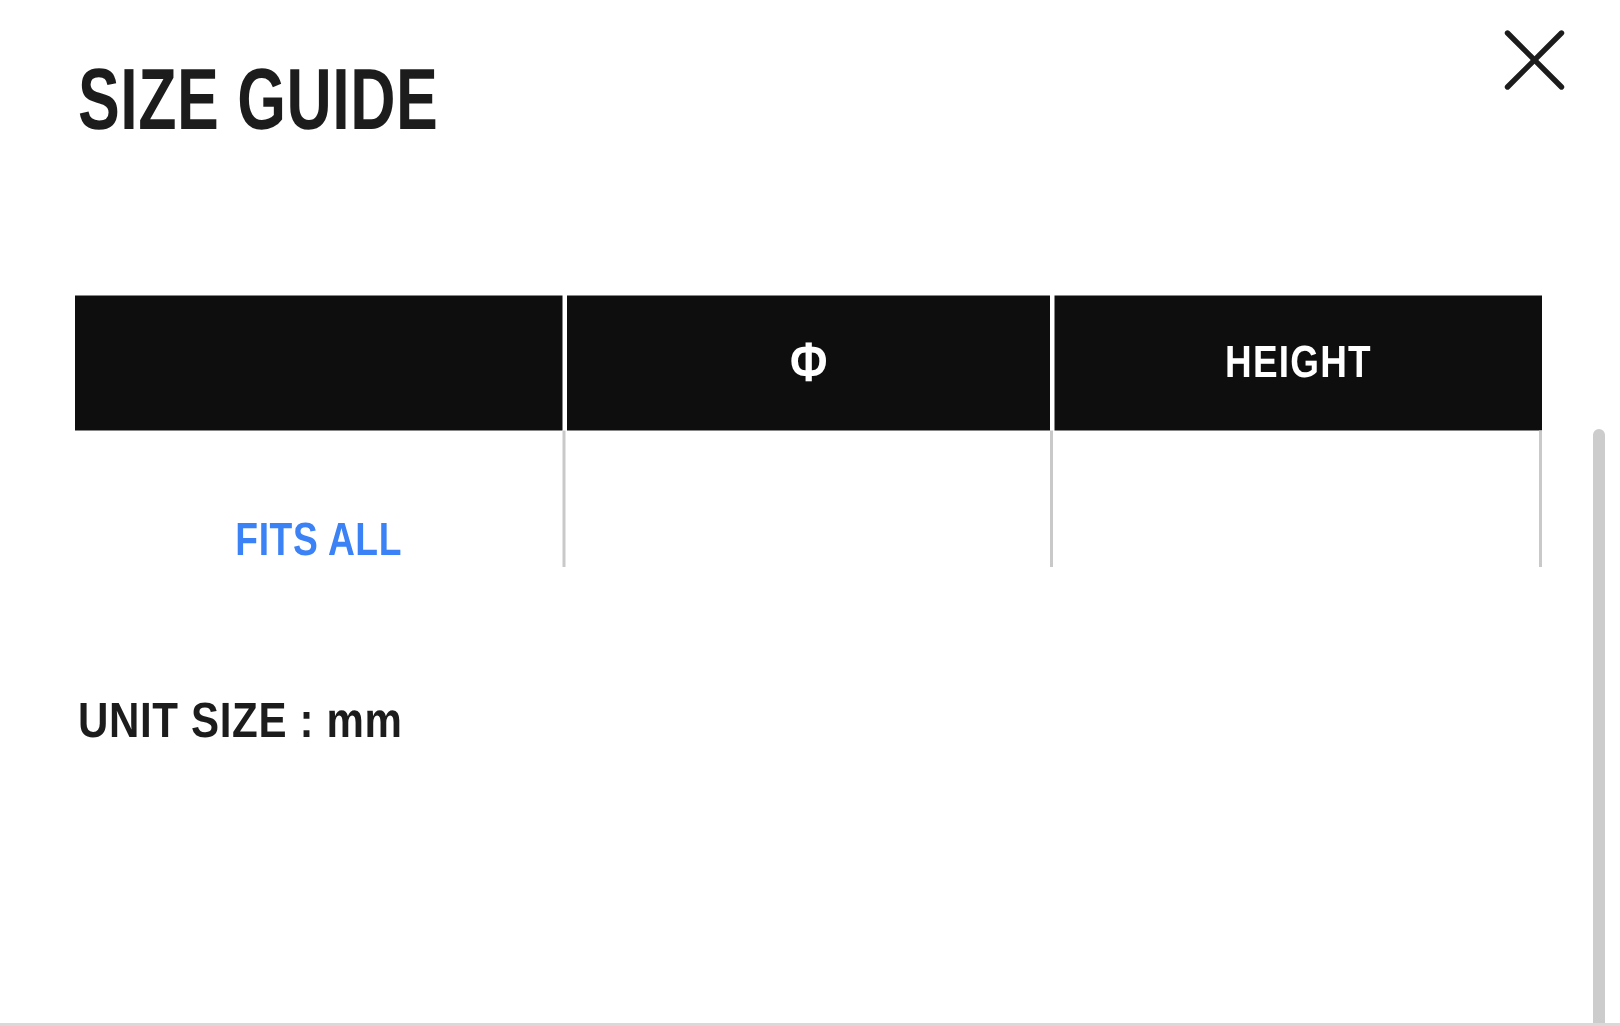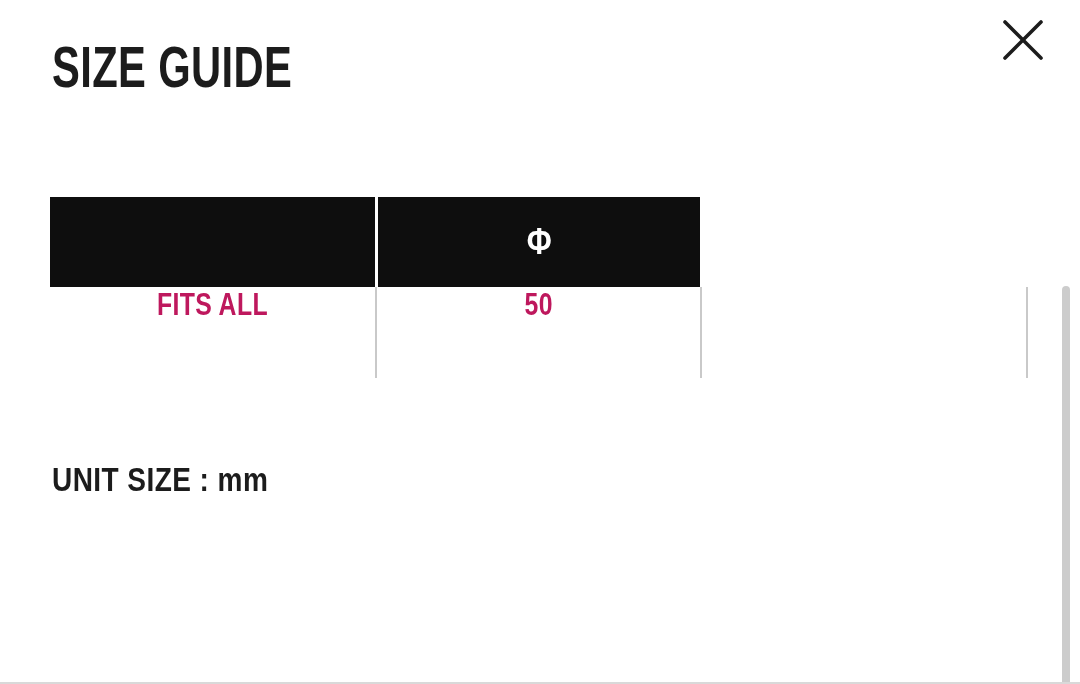--- a/index.html
+++ b/index.html
@@ -78,23 +78,23 @@
     left: 50px;
     top: 287px;
     width: 978px;
     height: 91px;
     display: grid;
     grid-template-columns: 325px 322px 325px;
     column-gap: 3px;
   }
   .body-cell {
     display: flex;
-    align-items: flex-start;
+    align-items: flex-end;
     justify-content: center;
-    color: #be185d;
+    color: #3b82f6;
   }
   .cell-label {
     font-size: 31px;
     font-weight: 700;
     letter-spacing: 0.5px;
     transform: scaleX(0.80);
     transform-origin: center;
     white-space: nowrap;
   }
   .vline {
@@ -160,28 +160,28 @@
     </span>
   </button>
 
   <div class="size-table-header">
     <div class="header-cell">
       <span class="header-label"></span>
     </div>
     <div class="header-cell">
       <span class="header-label phi">Φ</span>
     </div>
+    <div class="header-cell">
+      <span class="header-label">HEIGHT</span>
+    </div>
   </div>
 
   <div class="size-table-body">
     <div class="body-cell">
       <span class="cell-label">FITS ALL</span>
-    </div>
-    <div class="body-cell">
-      <span class="cell-label">50</span>
     </div>
     <div class="vline vline-1"></div>
     <div class="vline vline-2"></div>
     <div class="vline vline-3"></div>
   </div>
 
   <div class="unit-note">UNIT SIZE : mm</div>
 
   <div class="scrollbar-thumb"></div>
 

